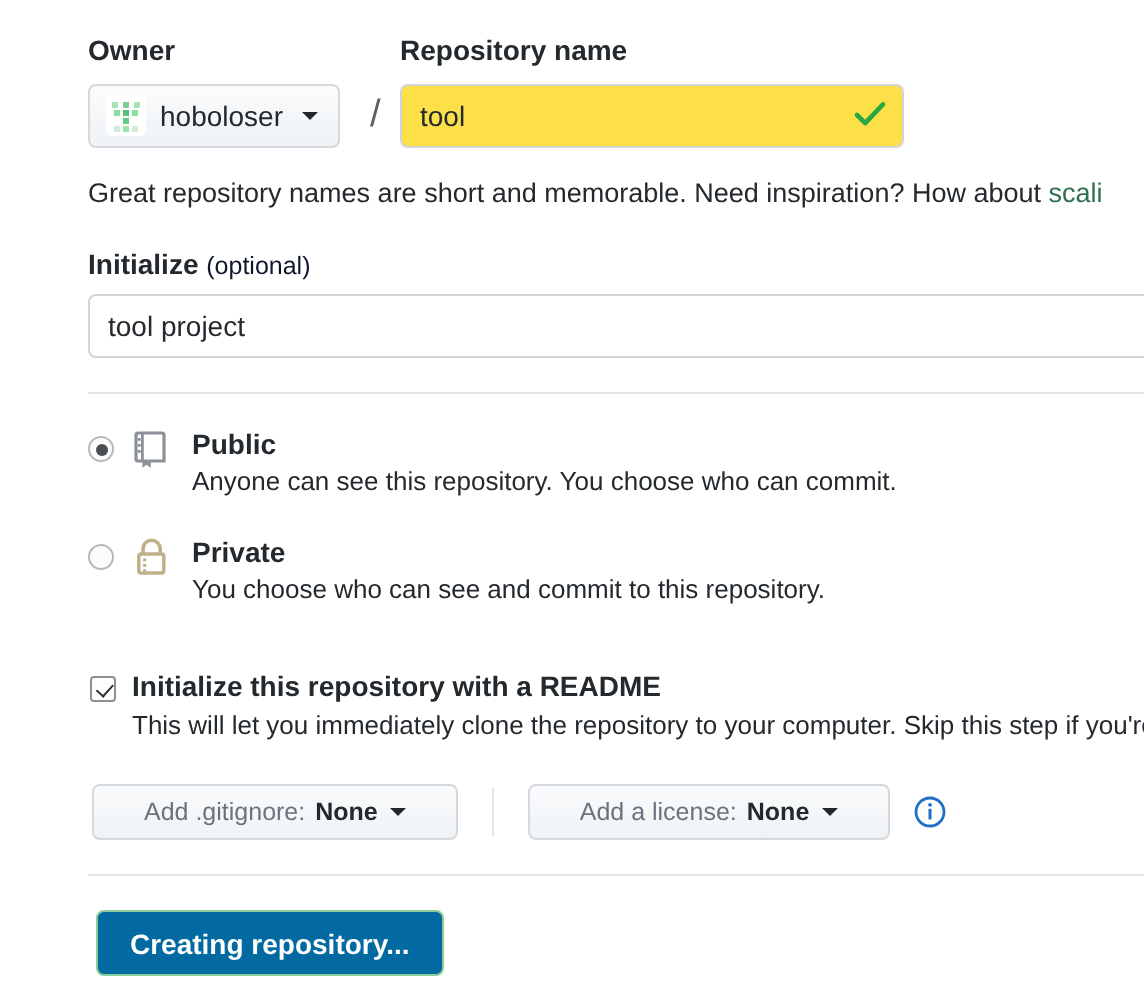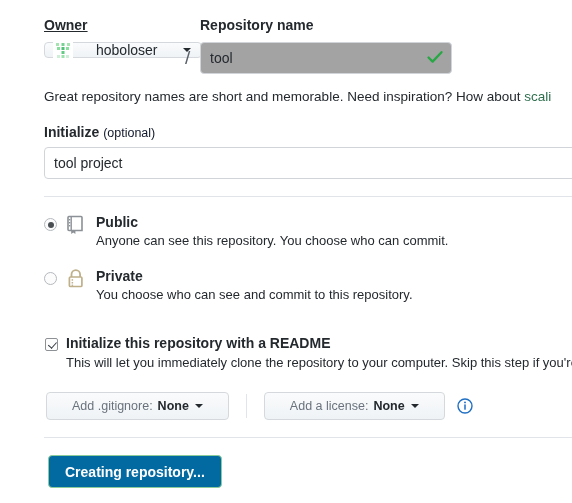--- a/index.html
+++ b/index.html
@@ -37,29 +37,29 @@
   }
 
   .row-owner {
     position: absolute;
     left: 44px;
     top: 16px;
     width: 560px;
     display: flex;
     align-items: flex-start;
   }
-  .owner-col { width: 156px; text-decoration: underline; }
+  .owner-col { width: 156px; }
   .reponame-col { width: 400px; }
 
   .owner-select {
     margin-top: 8px;
     display: inline-flex;
     align-items: center;
-    gap: 23px;
-    height: 16px;
+    gap: 7px;
+    height: 32px;
     box-sizing: border-box;
     padding: 0 10px 0 8px;
     background: linear-gradient(#fafbfc, #eff3f6);
     border: 1px solid #d5d9dd;
     border-radius: 4px;
     font-size: 14px;
     color: #24292e;
     cursor: pointer;
     white-space: nowrap;
   }
@@ -97,21 +97,21 @@
   .repo-input {
     width: 100%;
     height: 32px;
     box-sizing: border-box;
     border: 1px solid #d1d5da;
     border-radius: 4px;
     padding: 0 30px 0 9px;
     font-family: "Liberation Sans", sans-serif;
     font-size: 14px;
     color: #24292e;
-    background: #a3a3a3;
+    background: #fde047;
     outline: none;
   }
   .check-ok {
     position: absolute;
     right: 8px;
     top: 6px;
     width: 18px;
     height: 18px;
   }
 

